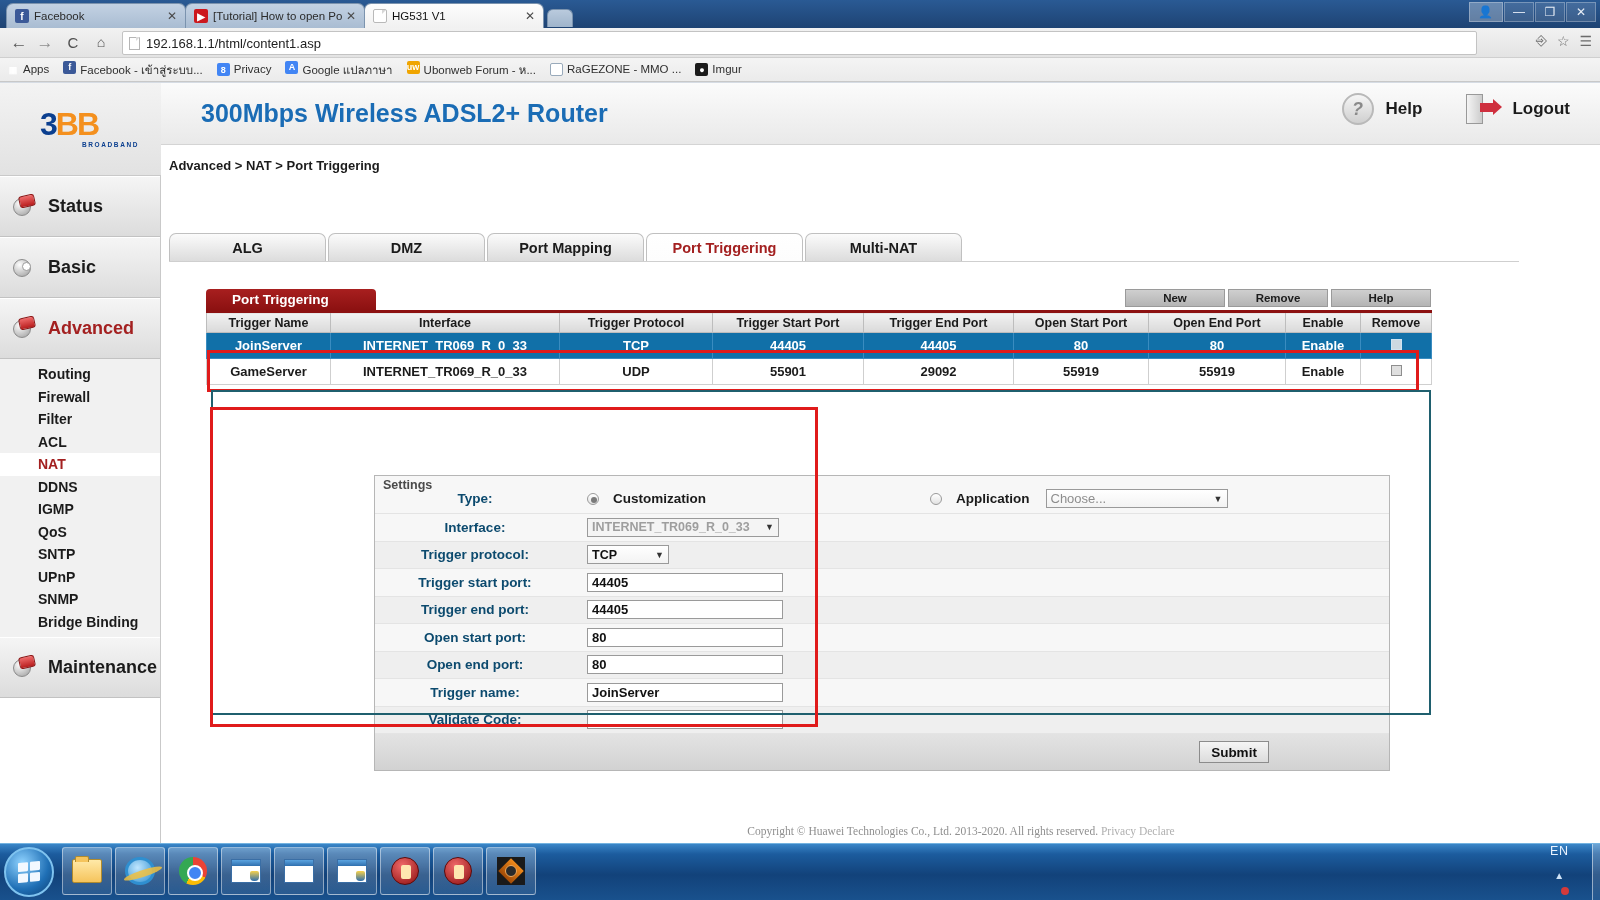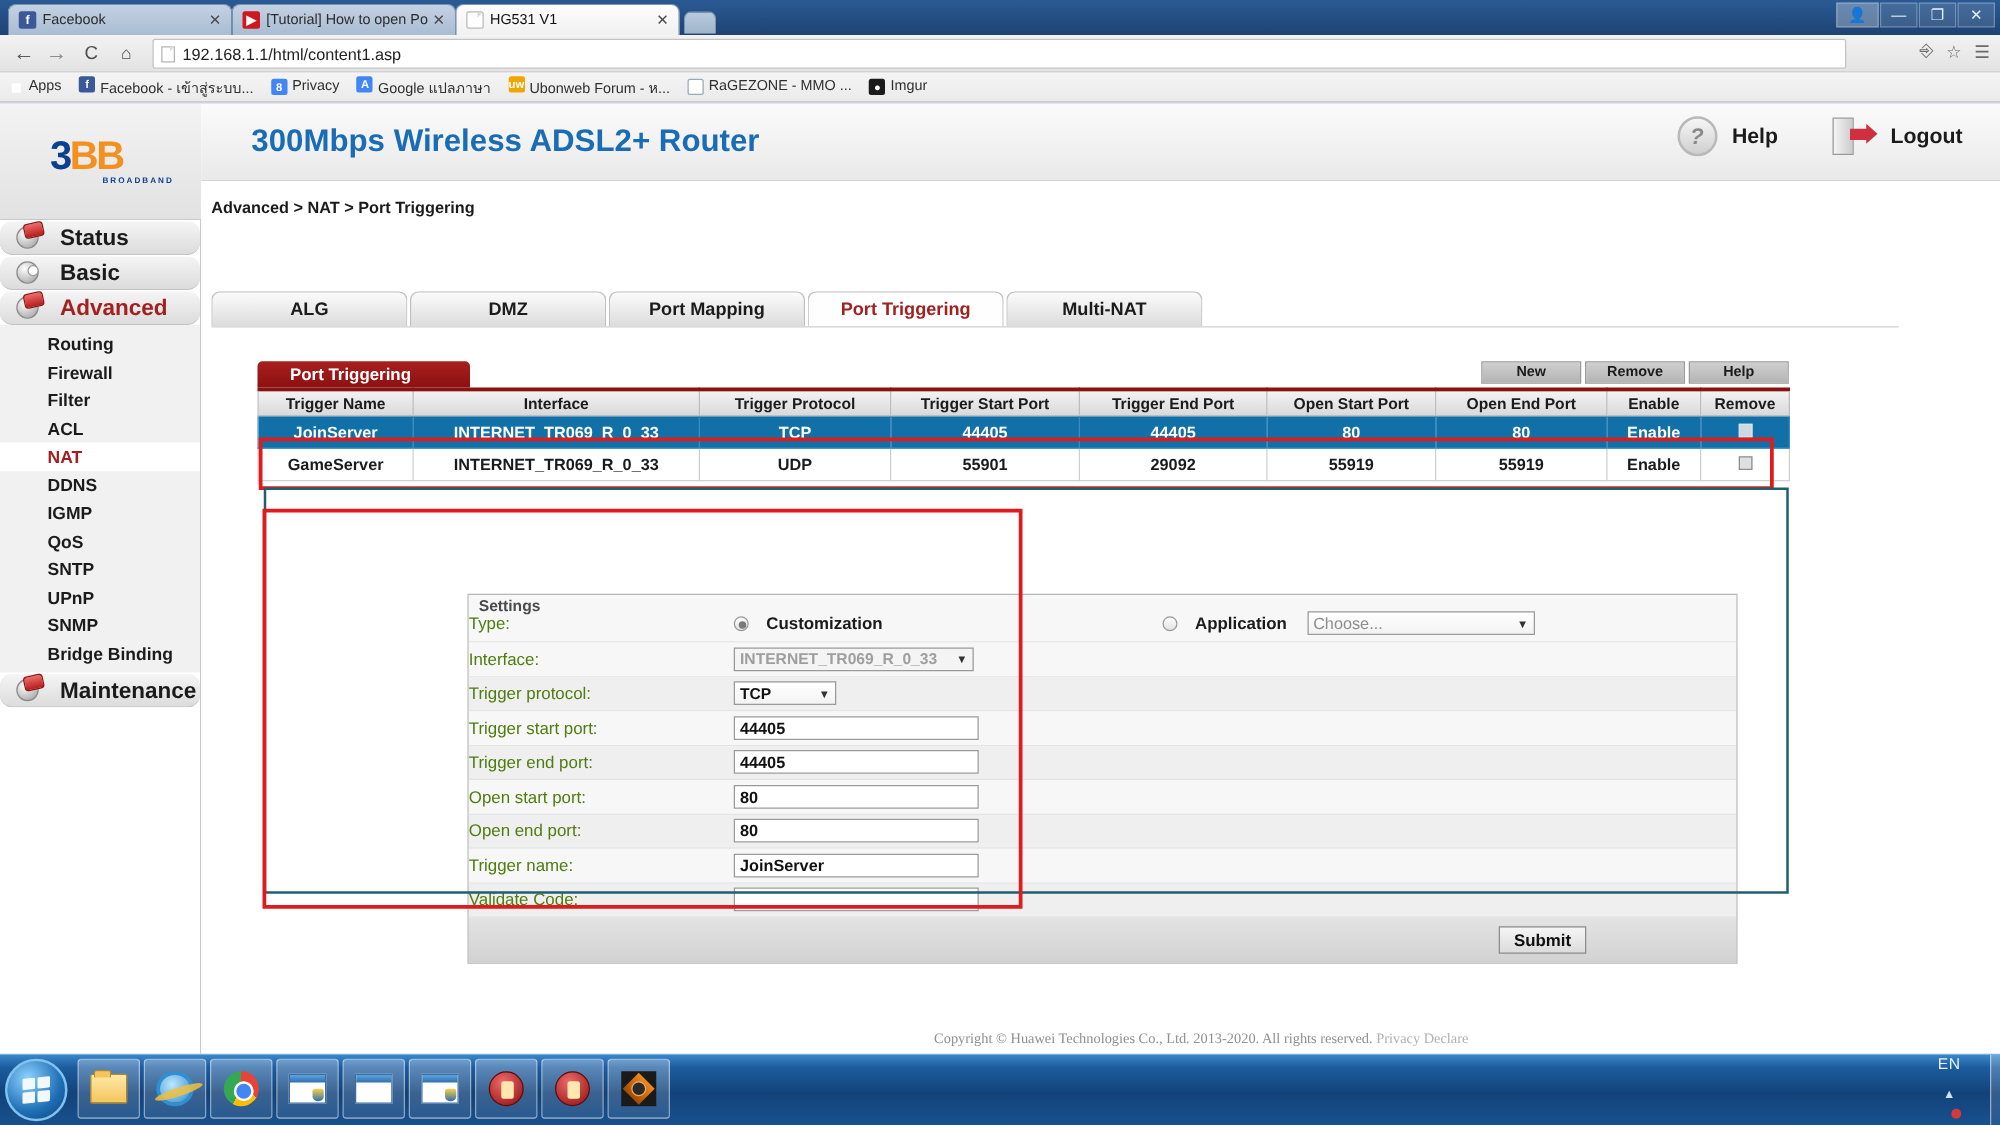--- a/index.html
+++ b/index.html
@@ -86,22 +86,22 @@
   .help-ic { width:32px; height:32px; border-radius:50%; border:2px solid #b9b9b9;
              background:linear-gradient(#f6f6f6,#cfcfcf); display:flex;align-items:center;justify-content:center;
              font-size:18px; font-weight:bold; color:#8a8a8a; font-style:italic;}
   .logout-ic { width:34px; height:30px; position:relative; }
   .logout-ic .door { position:absolute; left:0; top:0; width:17px; height:30px; background:linear-gradient(90deg,#f4f4f4,#cccccc); border:1px solid #999; }
   .logout-ic .arrow { position:absolute; left:14px; top:9px; width:14px; height:9px; background:#cf2f3e; }
   .logout-ic .arrow:after { content:""; position:absolute; right:-8px; top:-4px; border-left:9px solid #cf2f3e; border-top:8px solid transparent; border-bottom:8px solid transparent; }
 
   .sidebar { position:absolute; left:0; top:93px; width:161px; bottom:0; background:#ffffff; border-right:1px solid #c9c9c9; }
   .side-main {
-    position:relative; height:28px; display:flex; align-items:center; padding-left:10px; gap:8px;
-    background:linear-gradient(#f5f5f5,#dcdcdc); border-bottom:1px solid #c2c2c2; border-top:1px solid #ffffff;border-radius:10px;
+    position:relative; height:61px; display:flex; align-items:center; padding-left:10px; gap:8px;
+    background:linear-gradient(#f5f5f5,#dcdcdc); border-bottom:1px solid #c2c2c2; border-top:1px solid #ffffff;
   }
   .side-main .sm-label { font-size:18px; font-weight:bold; color:#1b1b1b; }
   .side-main.active .sm-label { color:#a32020; }
   .sicon { width:30px; height:28px; position:relative; flex:0 0 30px; }
   .sicon .g1 { position:absolute; left:3px; top:5px; width:18px; height:18px; border-radius:50%;
                background:radial-gradient(circle at 35% 30%, #fdfdfd, #9b9b9b); border:1px solid #8b8b8b; }
   .sicon .g2 { position:absolute; left:9px; top:2px; width:16px; height:12px; border-radius:3px;
                background:linear-gradient(#ef6b6b,#b81d1d); border:1px solid #8c1414; transform:rotate(-12deg); }
   .sicon .g3 { position:absolute; left:12px; top:8px; width:9px; height:9px; border-radius:50%;
                background:#ffffff; border:1px solid #9b9b9b; font-size:7px; }
@@ -124,41 +124,41 @@
 
   
   .panel { position:absolute; left:45px; top:144px; width:1225px; }
   .panel-head { position:relative; height:21px; }
   .panel-tab {
     position:absolute; left:0; top:0; width:170px; height:21px; border-radius:4px 4px 0 0;
     background:linear-gradient(#a81f1f,#8c1111); color:#ffffff; font-size:13.5px; font-weight:bold;
     display:flex; align-items:center; padding-left:26px;
   }
   .panel-btns { position:absolute; right:0; top:0; display:flex; gap:3px; }
-  .pbtn { width:80px; height:18px; background:linear-gradient(#cfcfcf,#b4b4b4); border:1px solid #9a9a9a;
+  .pbtn { width:100px; height:18px; background:linear-gradient(#cfcfcf,#b4b4b4); border:1px solid #9a9a9a;
           font-size:11.5px; font-weight:bold; color:#1b1b1b; display:flex; align-items:center; justify-content:center; }
 
   table.grid { width:100%; border-collapse:collapse; table-layout:fixed; border-top:3px solid #8c1111; }
   table.grid th {
     background:linear-gradient(#f2f2f2,#d9d9d9); border:1px solid #bdbdbd;
     font-size:12.5px; font-weight:bold; color:#1b1b1b; height:21px; padding:0;
   }
   table.grid td { height:26px; font-size:13px; font-weight:bold; text-align:center; padding:0; border:1px solid #cfcfcf; }
   tr.row-sel td { background:#1170a8; color:#ffffff; border-color:#3a8cc0; }
   tr.row-norm td { background:#ffffff; color:#1b1b1b; }
   .cbx { width:11px; height:11px; display:inline-block; border:1px solid #8e8e8e; background:#dfdfdf; }
   tr.row-sel .cbx { border-color:#cfe4f2; background:#cdd9e1; }
 
   
   .settings { position:absolute; left:213px; top:330px; width:1016px; border:1px solid #b6b6b6; background:#f5f5f5; }
   .settings-title { position:absolute; left:8px; top:2px; font-size:12.5px; font-weight:bold; color:#4a4a4a; }
   .frm-row { display:flex; align-items:center; height:27.5px; border-bottom:1px solid #e4e4e4; }
   .frm-row:nth-child(odd) { background:#f7f7f7; }
   .frm-row:nth-child(even) { background:#efefef; }
-  .frm-label { width:212px; text-align:left; padding-right:12px; font-size:13.5px; font-weight:normal; color:#4d7c0f; }
+  .frm-label { width:212px; text-align:center; padding-right:12px; font-size:13.5px; font-weight:bold; color:#0c4a6e; }
   .inp { height:19px; border:1px solid #9a9a9a; background:#ffffff; font-size:13px; font-weight:bold;
          color:#111; display:flex; align-items:center; padding-left:4px; font-family:"Liberation Sans",sans-serif; }
   .inp.text { width:196px; }
   .sel { height:19px; border:1px solid #9a9a9a; background:linear-gradient(#ffffff,#f3f3f3);
          font-size:12.5px; font-weight:bold; color:#111; display:flex; align-items:center; padding:0 4px; position:relative; }
   .sel .caret { margin-left:auto; font-size:9px; color:#333; }
   .sel.disabled { color:#9e9e9e; background:#f4f4f4; }
   .sel.iface { width:192px; }
   .sel.proto { width:82px; }
   .sel.app { width:182px; color:#8d8d8d; font-weight:normal; font-size:13px; }

